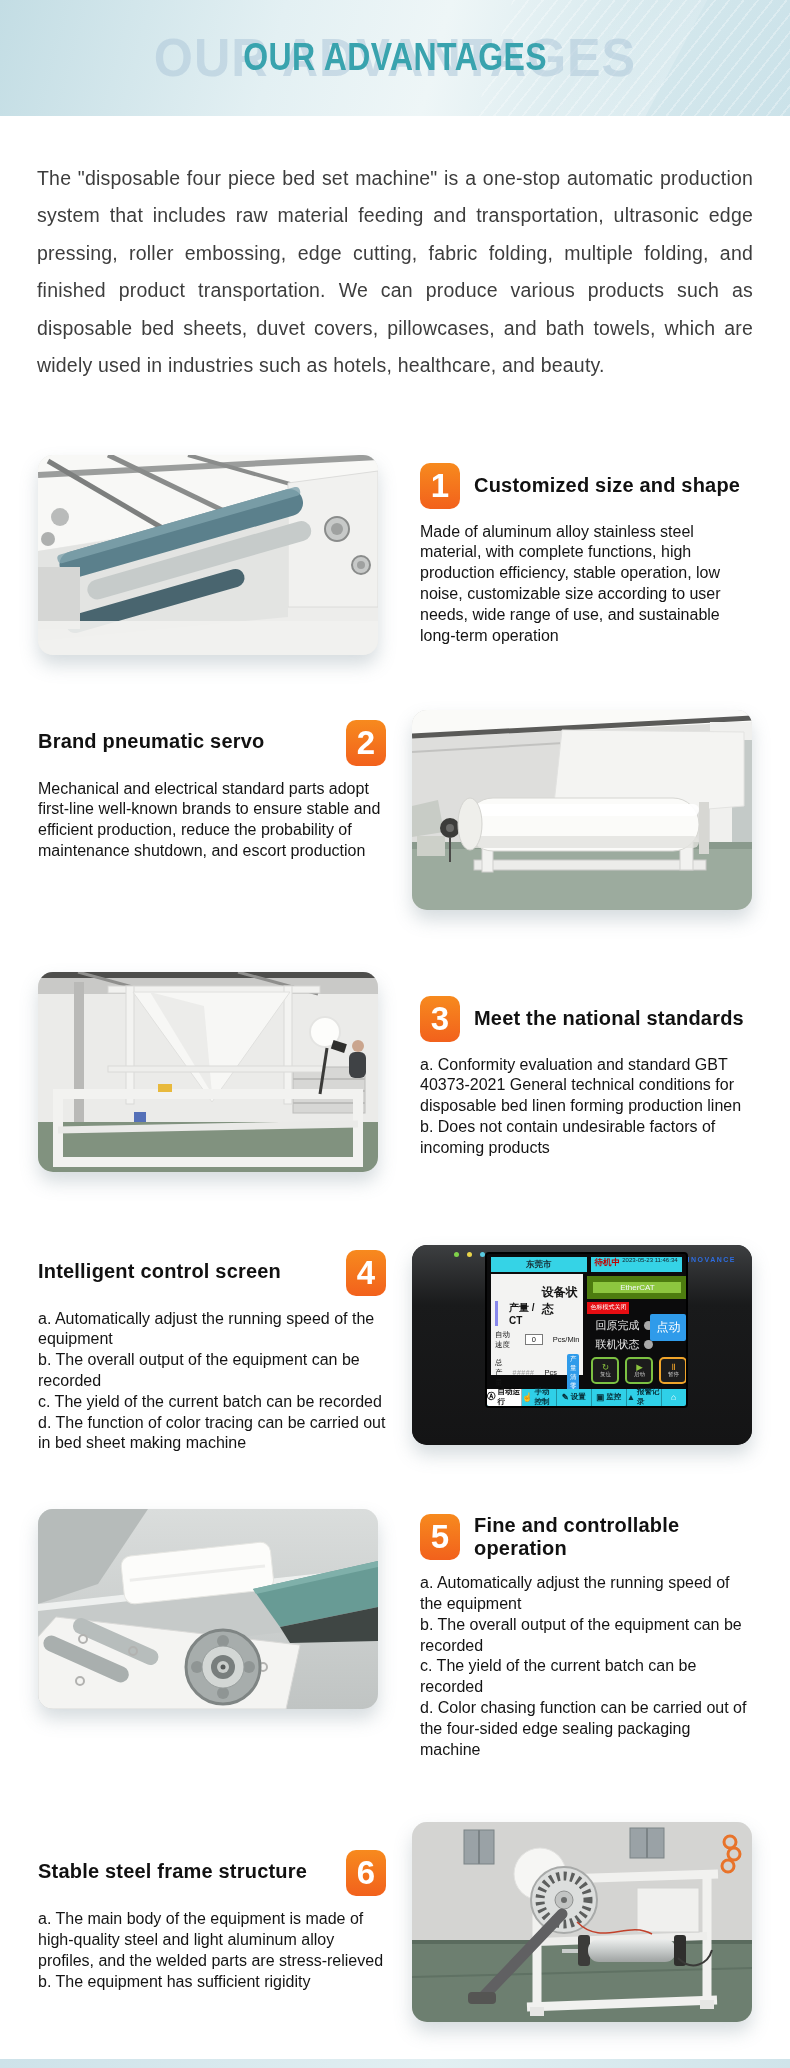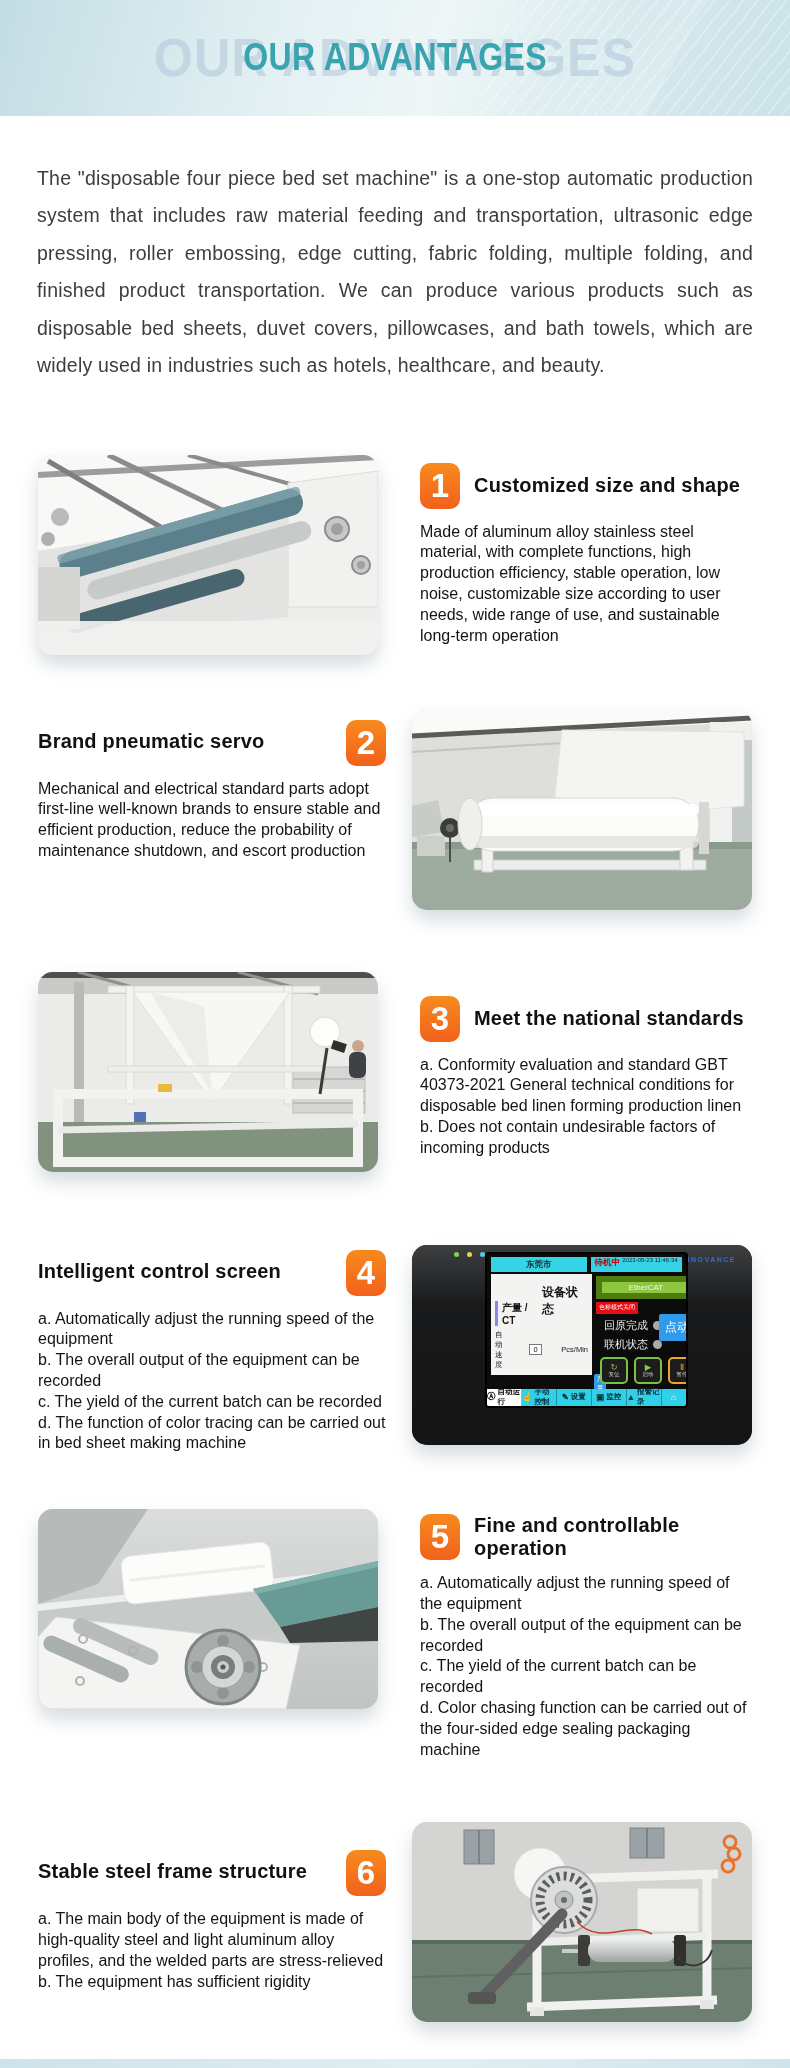--- a/index.html
+++ b/index.html
@@ -57,23 +57,23 @@
   .hmi-topbar{display:flex;gap:4px;height:15px;margin:3px 4px 0;}
   .hmi-topbar .city{flex:1.15;background:#35d3e6;color:#16323a;font-weight:700;font-size:8.5px;
                     line-height:15px;text-align:center;}
   .hmi-topbar .statusseg{flex:1;background:#35d3e6;display:flex;
                          justify-content:space-between;padding:0 4px;}
   .standby{color:#c00000;font-weight:700;font-size:8.5px;}
   .dt{color:#14222a;font-size:6px;}
   .hmi-main{display:flex;margin:2px 4px 0;height:101px;}
   .hmi-left{width:53%;background:#f3f3f2;color:#151515;padding:3px 4px;box-sizing:border-box;}
   .ct-row{display:flex;justify-content:space-between;align-items:center;}
-  .ct{font-weight:700;font-size:10px;border-left:3px solid #8888ec;padding-left:4px;margin-top:24px;}
+  .ct{font-weight:700;font-size:10px;border-left:3px solid #8888ec;padding-left:11px;margin-top:24px;}
   .devstat{font-weight:700;font-size:12px;}
-  .frow{display:flex;align-items:center;gap:19px;margin-top:4px;font-size:7.5px;}
+  .frow{display:flex;align-items:center;gap:10px;margin-top:4px;font-size:7.5px;}
   .numbox{border:1px solid #7a7a7a;background:#fff;width:24px;text-align:center;font-size:7.5px;line-height:9px;}
   .hash{color:#9b9b9b;font-size:7px;letter-spacing:.5px;}
   .bluebtn{background:#2f9bea;color:#fff;border-radius:2px;font-size:6.5px;padding:1px 3px;}
   .bluebtn.wide{display:block;width:82%;margin:5px auto 0;text-align:right;font-size:7.5px;padding:2.5px 0;}
   .hmi-right{flex:1;position:relative;padding:2px 4px;color:#eaeaea;box-sizing:border-box;}
   .ecat{background:#8dc63f;border:6px solid #4d7c0f;color:#f4f8ff;text-align:center;font-size:8px;padding:1px 0;}
   .redbadge{display:inline-block;background:#e60d12;color:#fff;font-size:6px;padding:1.5px 3px;margin-top:3px;}
   .statrow{display:flex;align-items:center;gap:5px;font-size:11px;margin-top:4px;padding-left:8px;}
   .dotled{width:9px;height:9px;border-radius:50%;background:#a9a9a9;display:inline-block;}
   .jogbtn{position:absolute;right:5px;top:40px;background:#2f9bea;color:#fff;font-size:12px;

